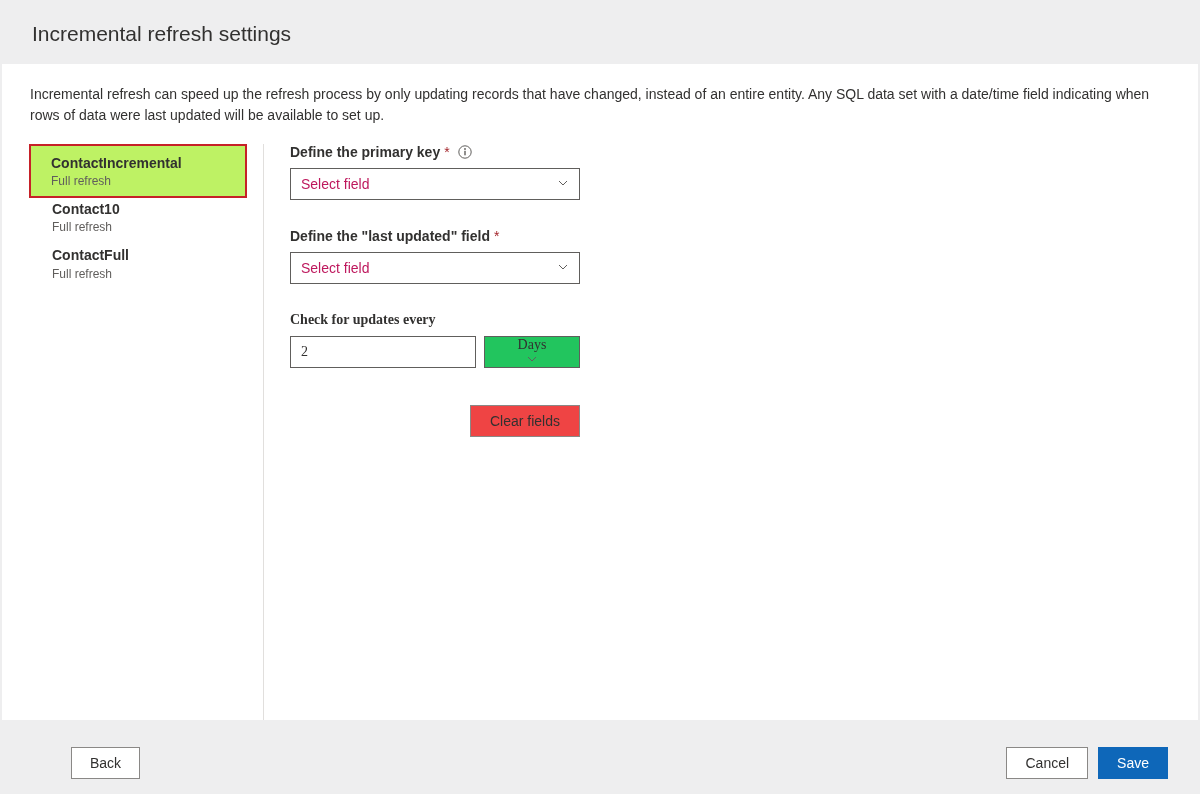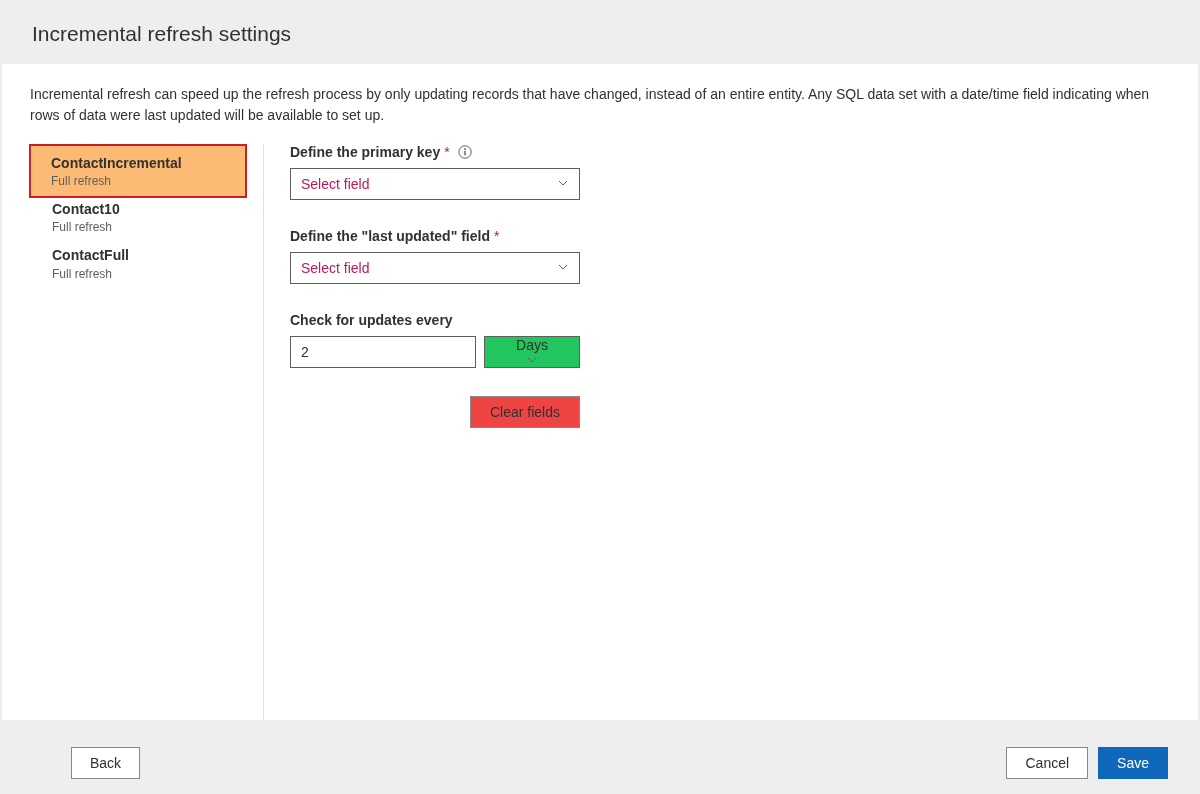--- a/index.html
+++ b/index.html
@@ -42,21 +42,21 @@
     .sidebar {
       width: 234px;
       border-right: 1px solid #e1dfdd;
       padding-right: 0;
     }
     .entity-item {
       padding: 2px 16px 10px 22px;
       cursor: pointer;
     }
     .entity-item.selected {
-      background: #fdba74;
+      background: #bef264;
       border: 2.5px solid #c62128;
       padding: 8px 14px 8px 20px;
       margin-left: -1px;
       width: 218px;
     }
     .entity-name {
       font-size: 14px;
       font-weight: 600;
       color: #323130;
       line-height: 1.3;
@@ -240,21 +240,21 @@
         <div class="select-box">
           <span>Select field</span>
           <span>
             <svg class="chevron-down" viewBox="0 0 12 12">
                 <path d="M2 4 L6 8 L10 4" fill="none" stroke="#605e5c" stroke-width="1"></path>
               </svg>
           </span>
         </div>
       </div>
 
-      <div class="field-group" style="margin-bottom:0;">
+      <div class="field-group" style="margin-bottom:9px;font-family:Liberation Serif, serif;">
         <div class="field-label">
           <span>Check for updates every</span>
         </div>
         <div class="interval-row">
           <div class="number-input">
             <span>2</span>
           </div>
           <div class="unit-select">
             <span>Days</span>
             <span>

